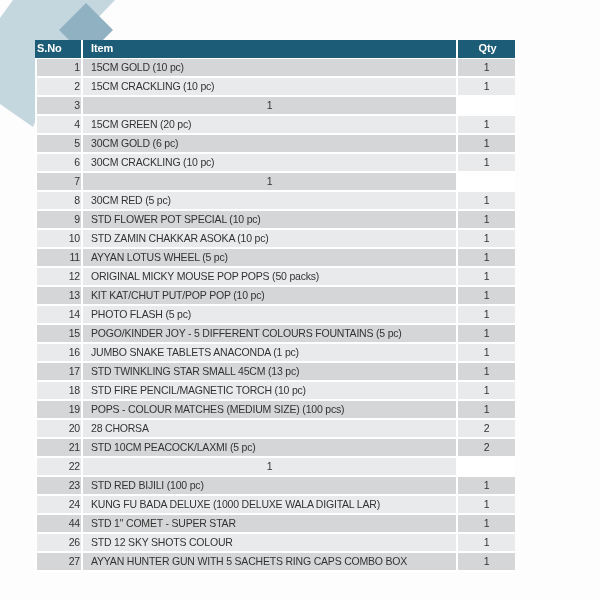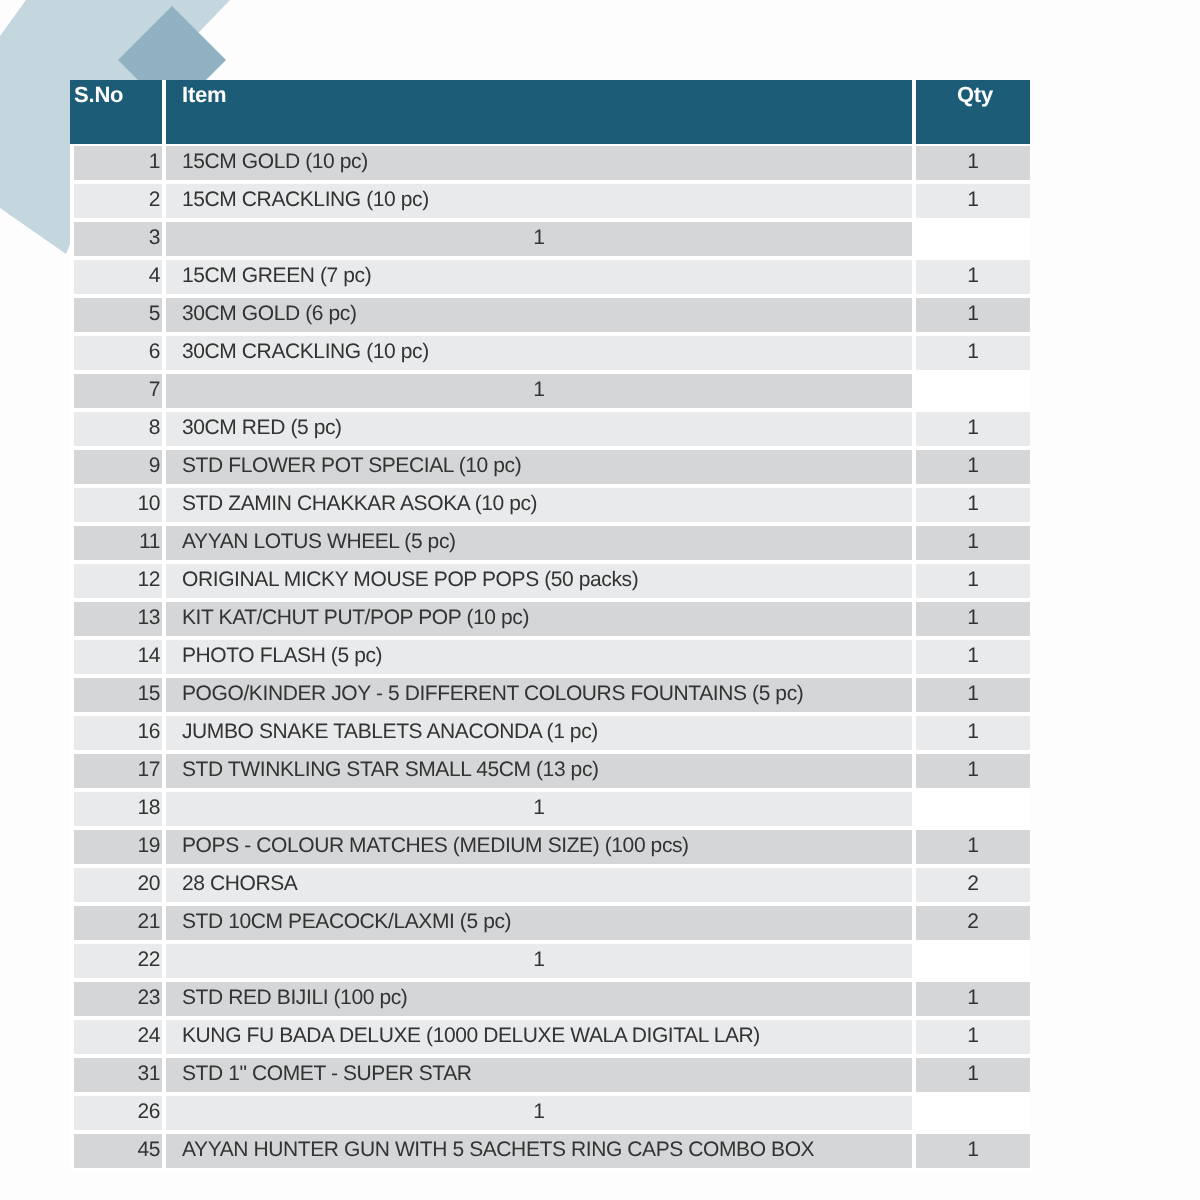--- a/index.html
+++ b/index.html
@@ -31,21 +31,21 @@
     width: 480px;
     z-index: 1;
     background: #ffffff;
   }
   .grid-row {
     display: grid;
     grid-template-columns: 46px 373px 57px;
     column-gap: 2px;
   }
   .thead {
-    height: 32px;
+    height: 18px;
     margin-bottom: 1px;
   }
   .thead .cell {
     background: var(--header-bg, #1d5c76);
     color: var(--header-fg, #ffffff);
     font-size: 11px;
     font-weight: bold;
     line-height: 16px;
     padding-left: 2px;
     letter-spacing: -0.1px;
@@ -101,21 +101,21 @@
     <div class="cell qty">1</div>
   </div>
 
   <div class="grid-row row odd">
     <div class="cell sno">3</div>
     <div class="cell qty">1</div>
   </div>
 
   <div class="grid-row row even">
     <div class="cell sno">4</div>
-    <div class="cell item">15CM GREEN (7 pc)</div>
+    <div class="cell item">15CM GREEN (20 pc)</div>
     <div class="cell qty">1</div>
   </div>
 
   <div class="grid-row row odd">
     <div class="cell sno">5</div>
     <div class="cell item">30CM GOLD (6 pc)</div>
     <div class="cell qty">1</div>
   </div>
 
   <div class="grid-row row even">
@@ -184,20 +184,21 @@
   </div>
 
   <div class="grid-row row odd">
     <div class="cell sno">17</div>
     <div class="cell item">STD TWINKLING STAR SMALL 45CM (13 pc)</div>
     <div class="cell qty">1</div>
   </div>
 
   <div class="grid-row row even">
     <div class="cell sno">18</div>
+    <div class="cell item">STD FIRE PENCIL/MAGNETIC TORCH (10 pc)</div>
     <div class="cell qty">1</div>
   </div>
 
   <div class="grid-row row odd">
     <div class="cell sno">19</div>
     <div class="cell item">POPS - COLOUR MATCHES (MEDIUM SIZE) (100 pcs)</div>
     <div class="cell qty">1</div>
   </div>
 
   <div class="grid-row row even">
@@ -223,29 +224,30 @@
     <div class="cell qty">1</div>
   </div>
 
   <div class="grid-row row even">
     <div class="cell sno">24</div>
     <div class="cell item">KUNG FU BADA DELUXE (1000 DELUXE WALA DIGITAL LAR)</div>
     <div class="cell qty">1</div>
   </div>
 
   <div class="grid-row row odd">
-    <div class="cell sno">31</div>
+    <div class="cell sno">44</div>
     <div class="cell item">STD 1" COMET - SUPER STAR</div>
     <div class="cell qty">1</div>
   </div>
 
   <div class="grid-row row even">
     <div class="cell sno">26</div>
-    <div class="cell qty">1</div>
-  </div>
-
-  <div class="grid-row row odd">
-    <div class="cell sno">45</div>
+    <div class="cell item">STD 12 SKY SHOTS COLOUR</div>
+    <div class="cell qty">1</div>
+  </div>
+
+  <div class="grid-row row odd">
+    <div class="cell sno">27</div>
     <div class="cell item">AYYAN HUNTER GUN WITH 5 SACHETS RING CAPS COMBO BOX</div>
     <div class="cell qty">1</div>
   </div>
 </div>
 </div>
 
 </body></html>

